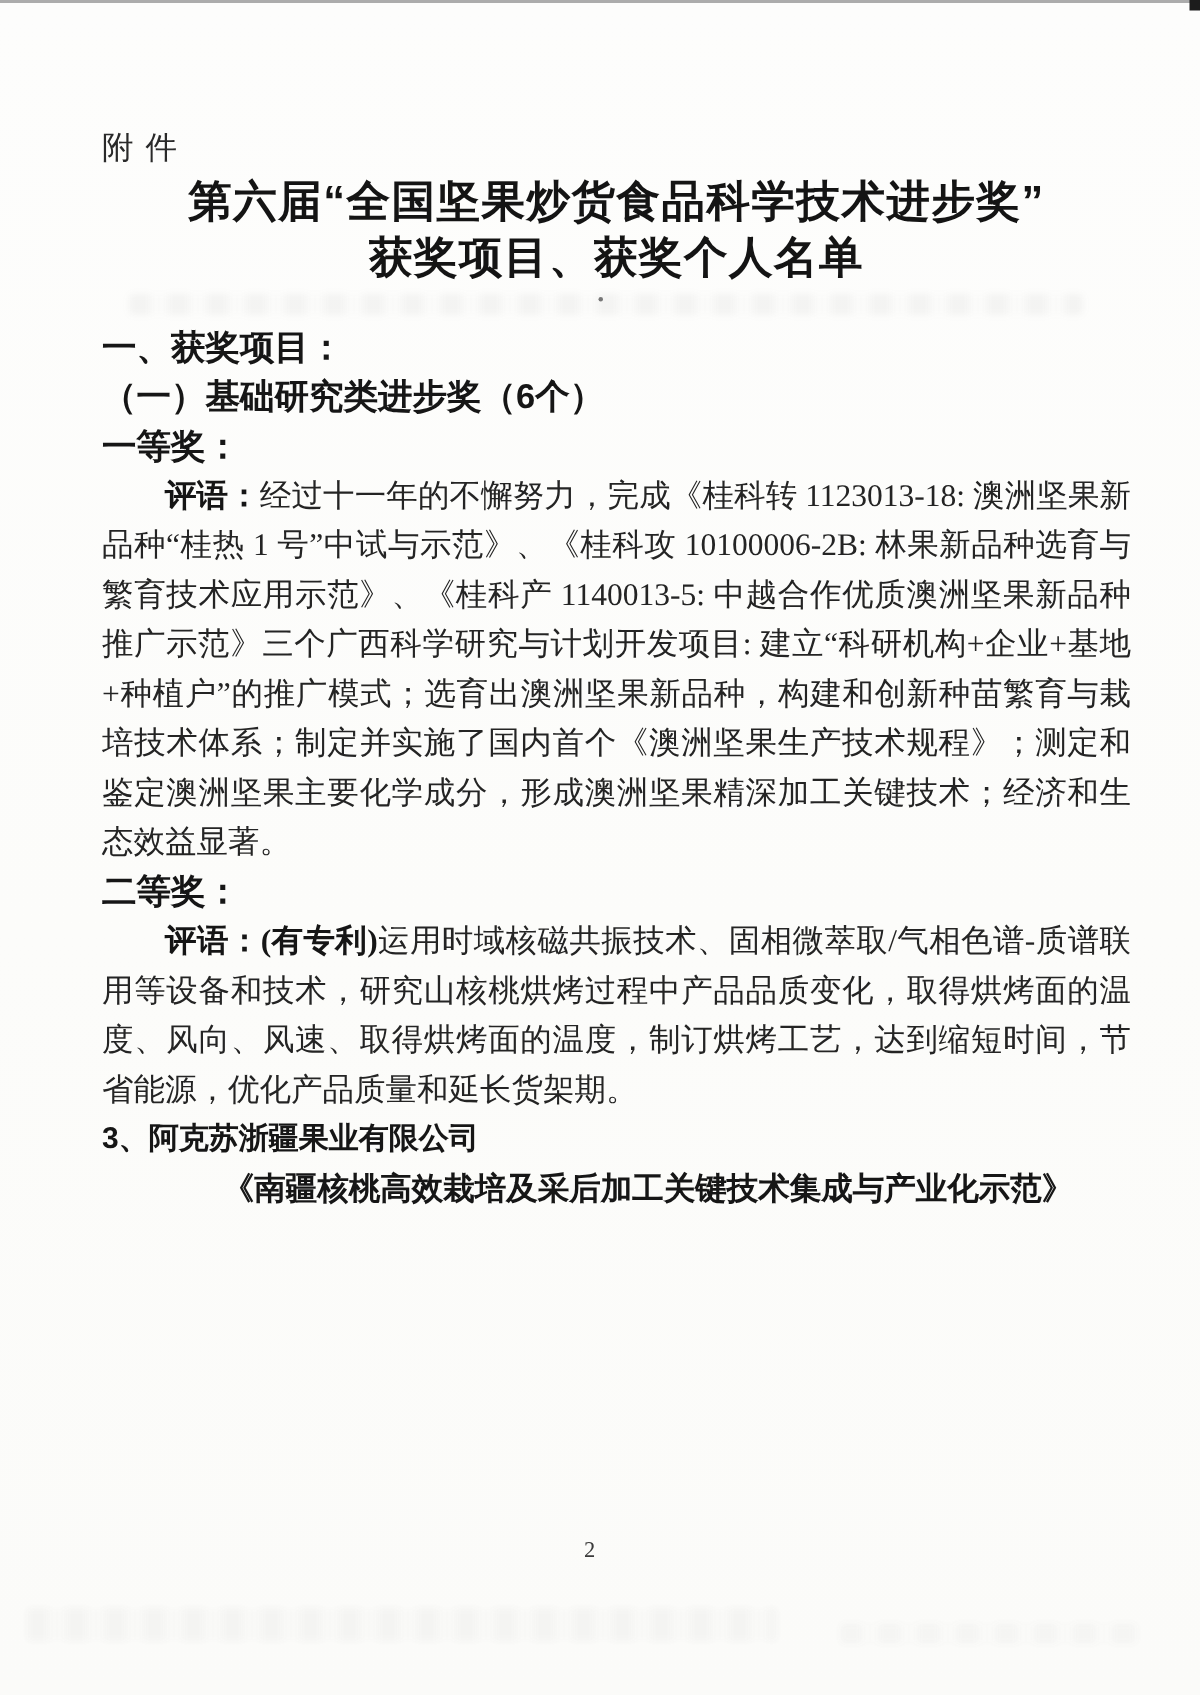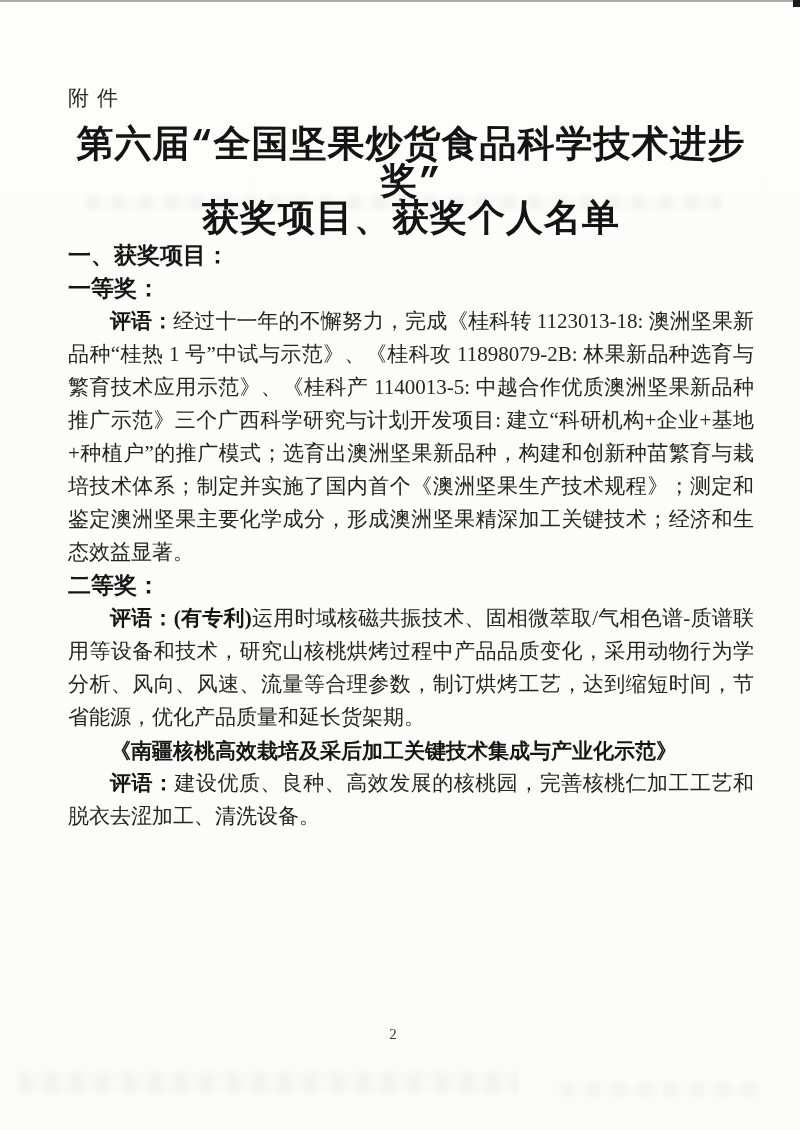--- a/index.html
+++ b/index.html
@@ -45,31 +45,31 @@
   .content {
     position: relative;
     padding: 84px 46px 0 68px;
   }
   .attachment {
     font-size: 21px;
     letter-spacing: 8px;
     color: #2a2a2a;
   }
   .title-block {
-    margin-top: 16px;
+    margin-top: 5px;
     text-align: center;
-    font-family: Liberation Mono, monospace;
+    font-family: Liberation Sans, sans-serif;
     font-weight: bold;
-    font-size: 37px;
+    font-size: 29px;
     line-height: 37px;
     color: #141414;
     letter-spacing: 1px;
   }
   .body-block {
-    margin-top: 0;
+    margin-top: 24px;
     font-size: 21px;
     line-height: 33px;
   }
   .h-bold {
     font-family: "Liberation Sans", sans-serif;
     font-weight: bold;
     font-size: 23px;
     line-height: 33px;
     color: #161616;
     white-space: nowrap;
@@ -83,20 +83,21 @@
     white-space: nowrap;
   }
   .item-subtitle {
     font-family: "Liberation Sans", sans-serif;
     font-weight: bold;
     font-size: 21px;
     line-height: 33px;
     color: #161616;
     padding-left: 2em;
     white-space: nowrap;
+    text-align: center;
   }
   .comment {
     text-align: justify;
     text-indent: 2em;
     font-size: 21px;
     line-height: 33px;
     color: #242424;
   }
   .comment .clabel, .comment .patent {
     font-family: Liberation Serif, serif;
@@ -130,36 +131,35 @@
 
     <div class="title-block">
       <div>第六届“全国坚果炒货食品科学技术进步奖”</div>
       <div>获奖项目、获奖个人名单</div>
     </div>
 
     <div class="body-block">
 
       <div class="h-bold">一、获奖项目：</div>
 
+      <div class="h-bold">（一）基础研究类进步奖（6个）</div>
 
       <div class="h-bold">一等奖：</div>
 
       <p class="comment">
-        <span class="clabel">评语：</span><span class="patent"></span><span>经过十一年的不懈努力，完成《桂科转 1123013-18: 澳洲坚果新品种“桂热 1 号”中试与示范》、《桂科攻 11898079-2B: 林果新品种选育与繁育技术应用示范》、《桂科产 1140013-5: 中越合作优质澳洲坚果新品种推广示范》三个广西科学研究与计划开发项目: 建立“科研机构+企业+基地+种植户”的推广模式；选育出澳洲坚果新品种，构建和创新种苗繁育与栽培技术体系；制定并实施了国内首个《澳洲坚果生产技术规程》；测定和鉴定澳洲坚果主要化学成分，形成澳洲坚果精深加工关键技术；经济和生态效益显著。</span>
+        <span class="clabel">评语：</span><span class="patent"></span><span>经过十一年的不懈努力，完成《桂科转 1123013-18: 澳洲坚果新品种“桂热 1 号”中试与示范》、《桂科攻 10100006-2B: 林果新品种选育与繁育技术应用示范》、《桂科产 1140013-5: 中越合作优质澳洲坚果新品种推广示范》三个广西科学研究与计划开发项目: 建立“科研机构+企业+基地+种植户”的推广模式；选育出澳洲坚果新品种，构建和创新种苗繁育与栽培技术体系；制定并实施了国内首个《澳洲坚果生产技术规程》；测定和鉴定澳洲坚果主要化学成分，形成澳洲坚果精深加工关键技术；经济和生态效益显著。</span>
       </p>
 
       <div class="h-bold">二等奖：</div>
 
 
       <p class="comment">
-        <span class="clabel">评语：</span><span class="patent">(有专利)</span><span>运用时域核磁共振技术、固相微萃取/气相色谱-质谱联用等设备和技术，研究山核桃烘烤过程中产品品质变化，采用动物行为学分析、风向、风速、流量等合理参数，制订烘烤工艺，达到缩短时间，节省能源，优化产品质量和延长货架期。</span>
+        <span class="clabel">评语：</span><span class="patent">(有专利)</span><span>运用时域核磁共振技术、固相微萃取/气相色谱-质谱联用等设备和技术，研究山核桃烘烤过程中产品品质变化，取得烘烤面的温度、风向、风速、取得烘烤面的温度，制订烘烤工艺，达到缩短时间，节省能源，优化产品质量和延长货架期。</span>
       </p>
 
+      <div class="item-title">3、阿克苏浙疆果业有限公司</div>
       <div class="item-subtitle">《南疆核桃高效栽培及采后加工关键技术集成与产业化示范》</div>
-      <p class="comment">
-        <span class="clabel">评语：</span><span class="patent"></span><span>建设优质、良种、高效发展的核桃园，完善核桃仁加工工艺和脱衣去涩加工、清洗设备。</span>
-      </p>
 
     </div>
   </div>
 
   <div class="page-num">2</div>
 </div>
 
 </body></html>

